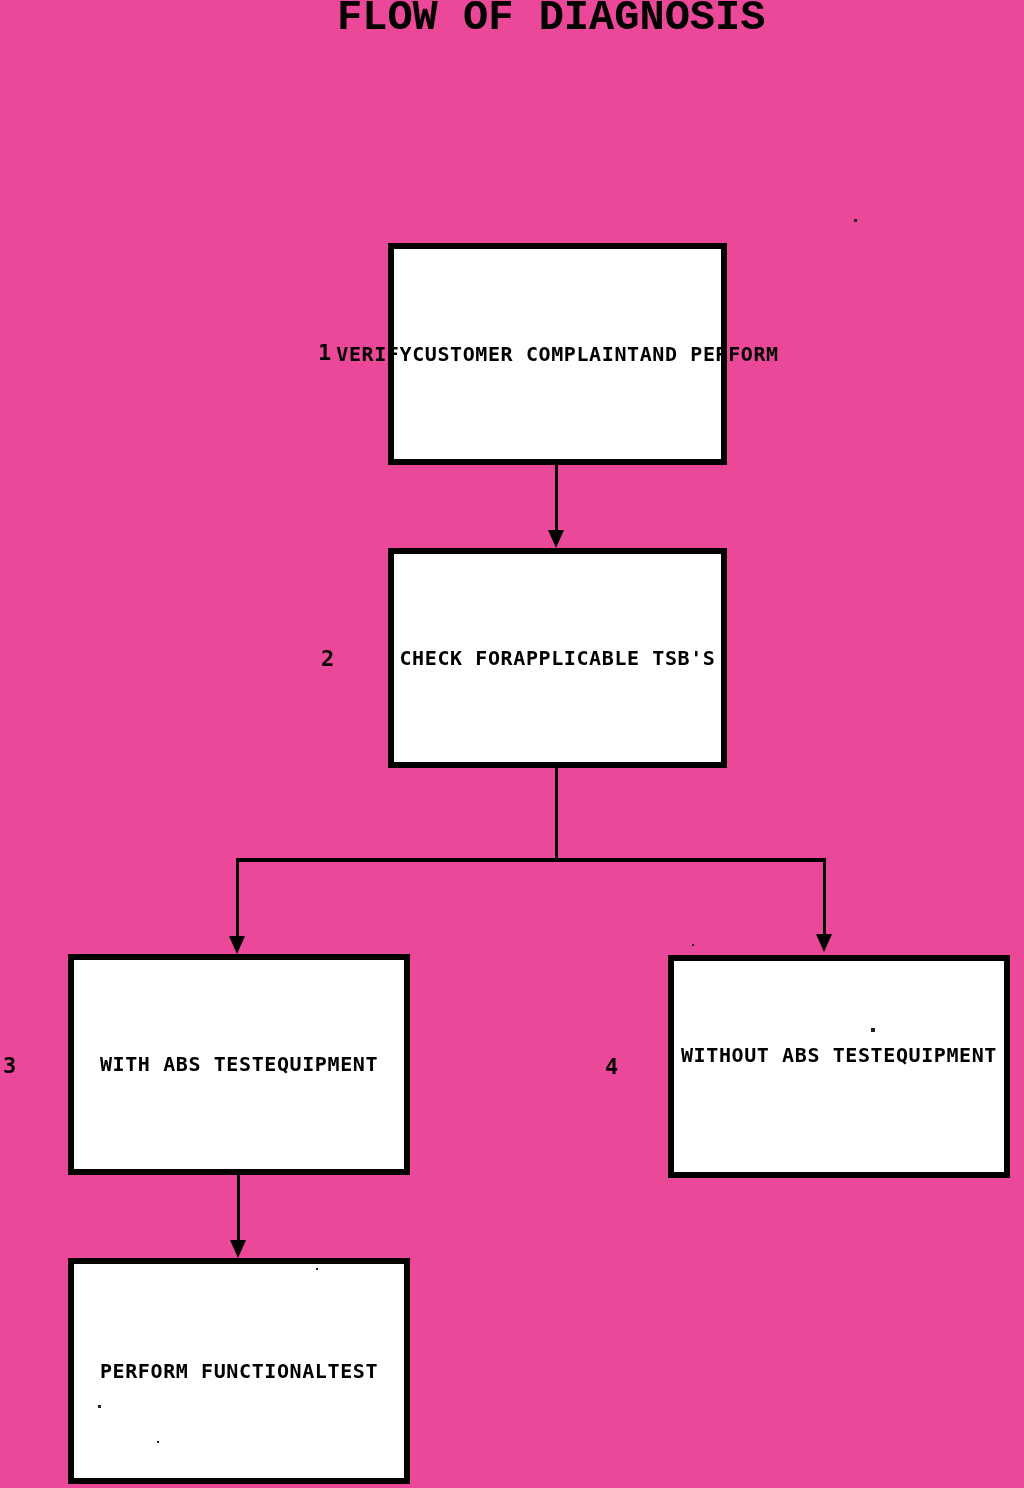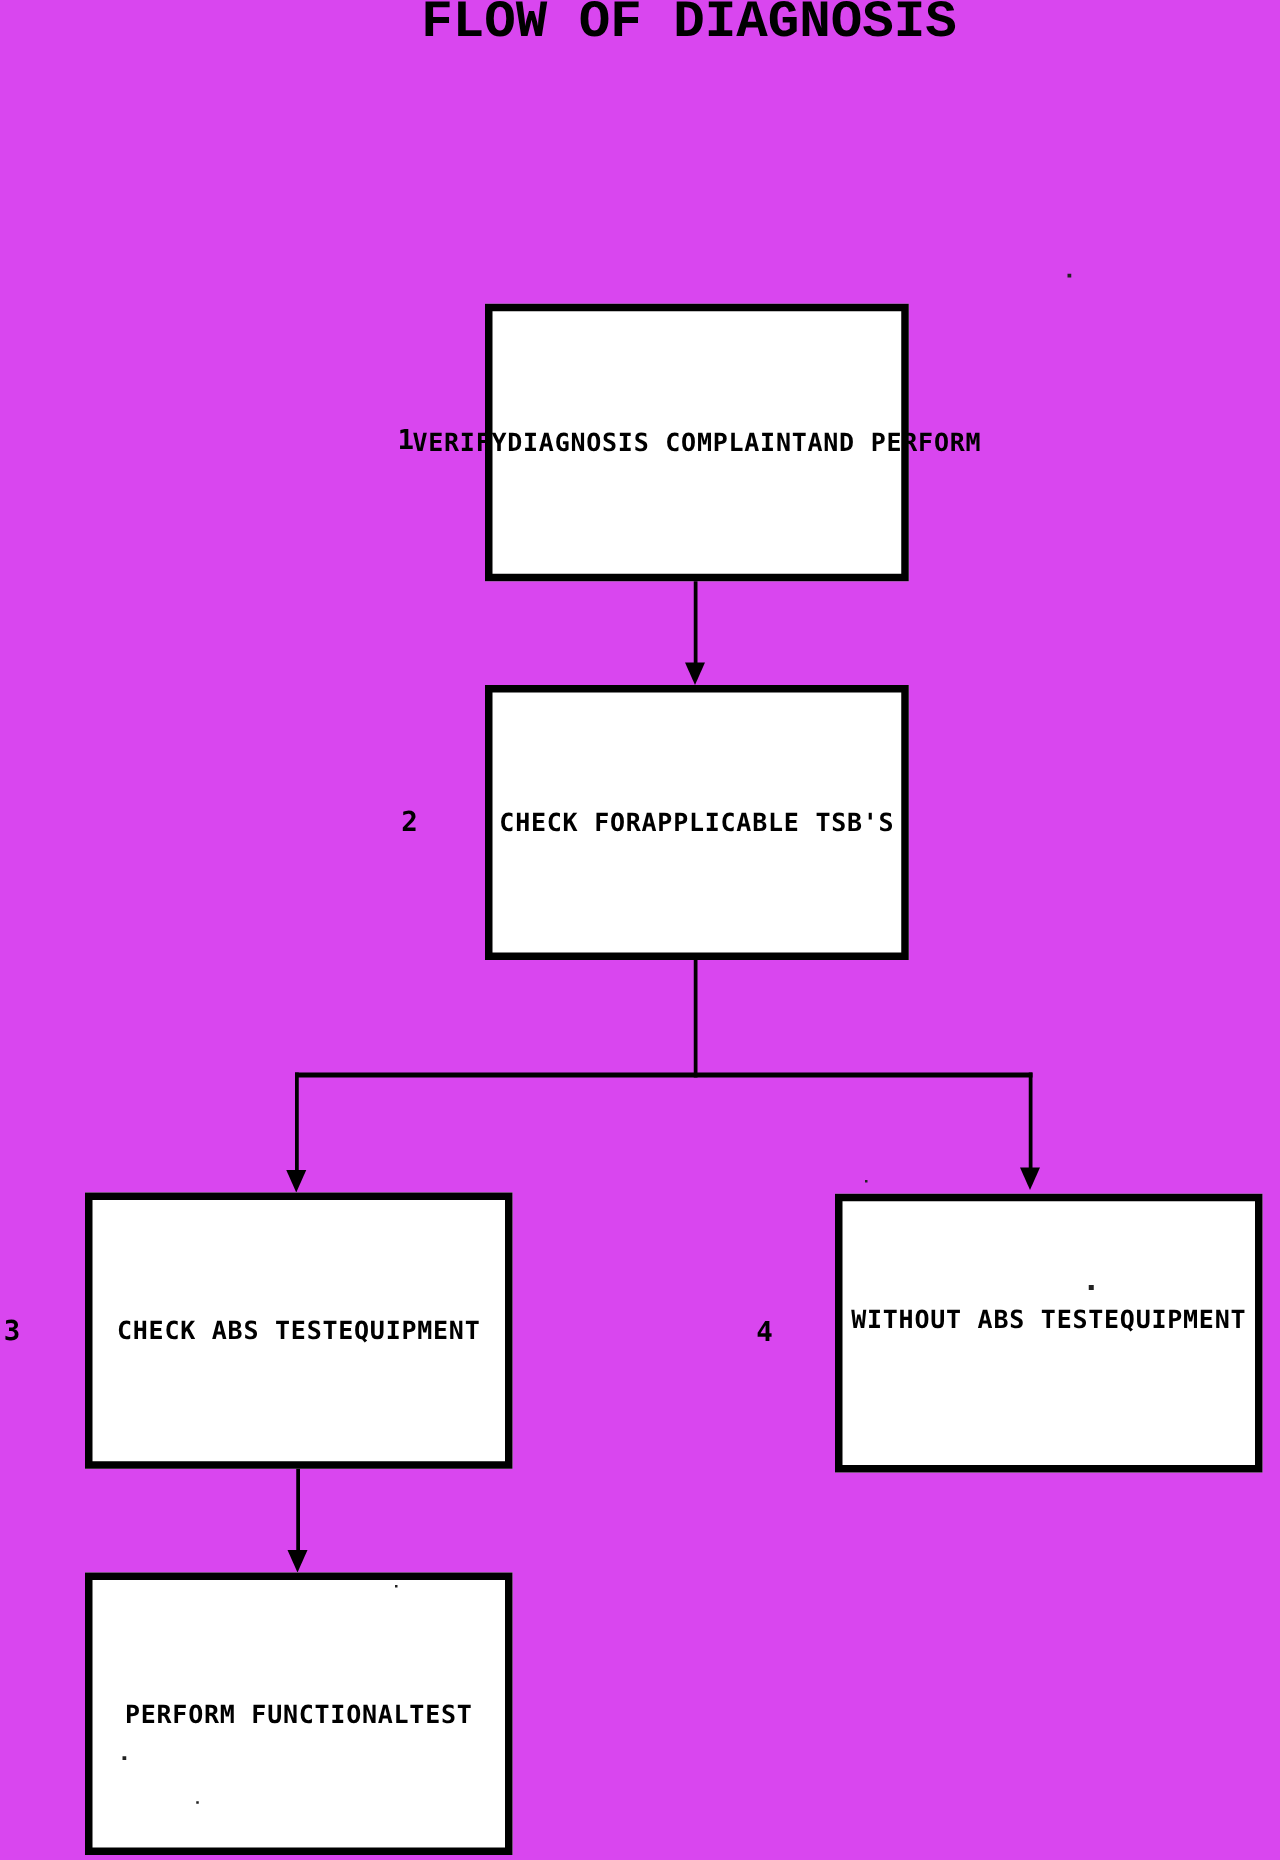--- a/index.html
+++ b/index.html
@@ -4,21 +4,21 @@
 <style>
   html, body {
     margin: 0;
     padding: 0;
     background: #ffffff;
   }
   .page {
     position: relative;
     width: 1024px;
     height: 1488px;
-    background: #d946ef;
+    background: #ec4899;
     overflow: hidden;
     font-family: "DejaVu Sans Mono", monospace;
     color: #000000;
   }
   .title {
     position: absolute;
     left: 337px;
     top: -6px;
     margin: 0;
     font-family: "Liberation Mono", monospace;
@@ -96,41 +96,41 @@
 
   <h1 class="title">FLOW OF DIAGNOSIS</h1>
 
   <div class="step-num" id="num1">1</div>
   <div class="step-num" id="num2">2</div>
   <div class="step-num" id="num3">3</div>
   <div class="step-num" id="num4">4</div>
 
   <div class="box" id="box1">
     <div class="box-line">VERIFY</div>
-    <div class="box-line">DIAGNOSIS COMPLAINT</div>
+    <div class="box-line">CUSTOMER COMPLAINT</div>
     <div class="box-line">AND PERFORM</div>
   </div>
 
   <div class="vline" style="left:555px; top:465px; height:68px;"></div>
   <div class="arrowhead" style="left:548px; top:530px;"></div>
 
   <div class="box" id="box2">
     <div class="box-line">CHECK FOR</div>
     <div class="box-line">APPLICABLE TSB'S</div>
   </div>
 
   <div class="vline" style="left:555px; top:768px; height:94px;"></div>
   <div class="hline" style="left:236px; top:858px; width:590px;"></div>
   <div class="vline" style="left:236px; top:858px; height:80px;"></div>
   <div class="arrowhead" style="left:229px; top:936px;"></div>
   <div class="vline" style="left:823px; top:858px; height:78px;"></div>
   <div class="arrowhead" style="left:816px; top:934px;"></div>
 
   <div class="box" id="box3">
-    <div class="box-line">CHECK ABS TEST</div>
+    <div class="box-line">WITH ABS TEST</div>
     <div class="box-line">EQUIPMENT</div>
   </div>
 
   <div class="box" id="box4">
     <div class="box-line">WITHOUT ABS TEST</div>
     <div class="box-line">EQUIPMENT</div>
   </div>
 
   <div class="vline" style="left:237px; top:1175px; height:67px;"></div>
   <div class="arrowhead" style="left:230px; top:1240px;"></div>

